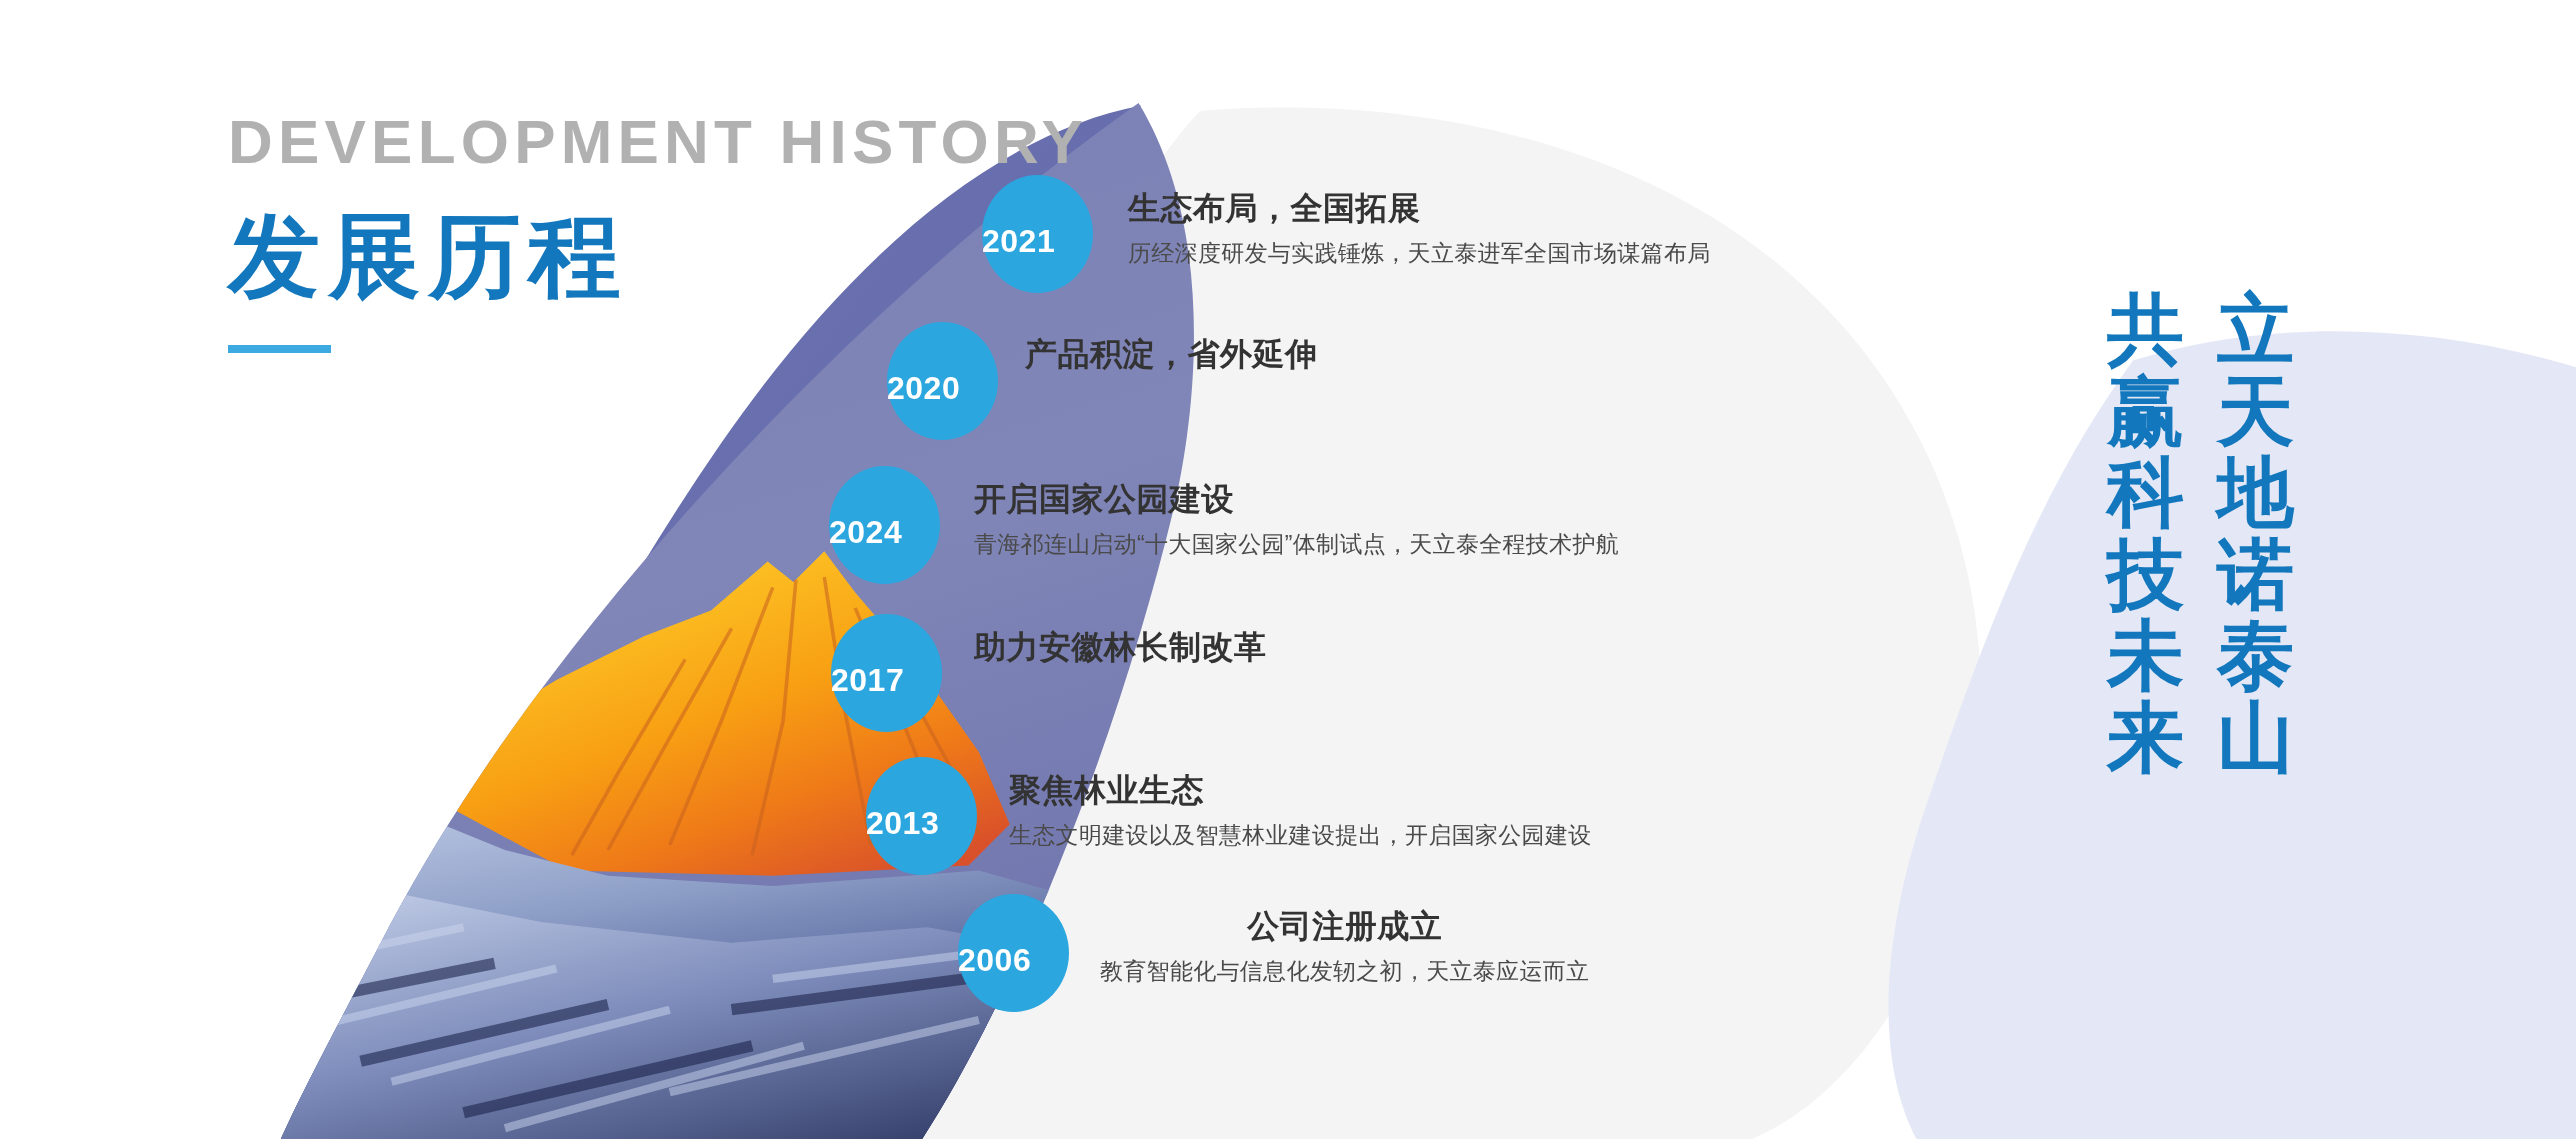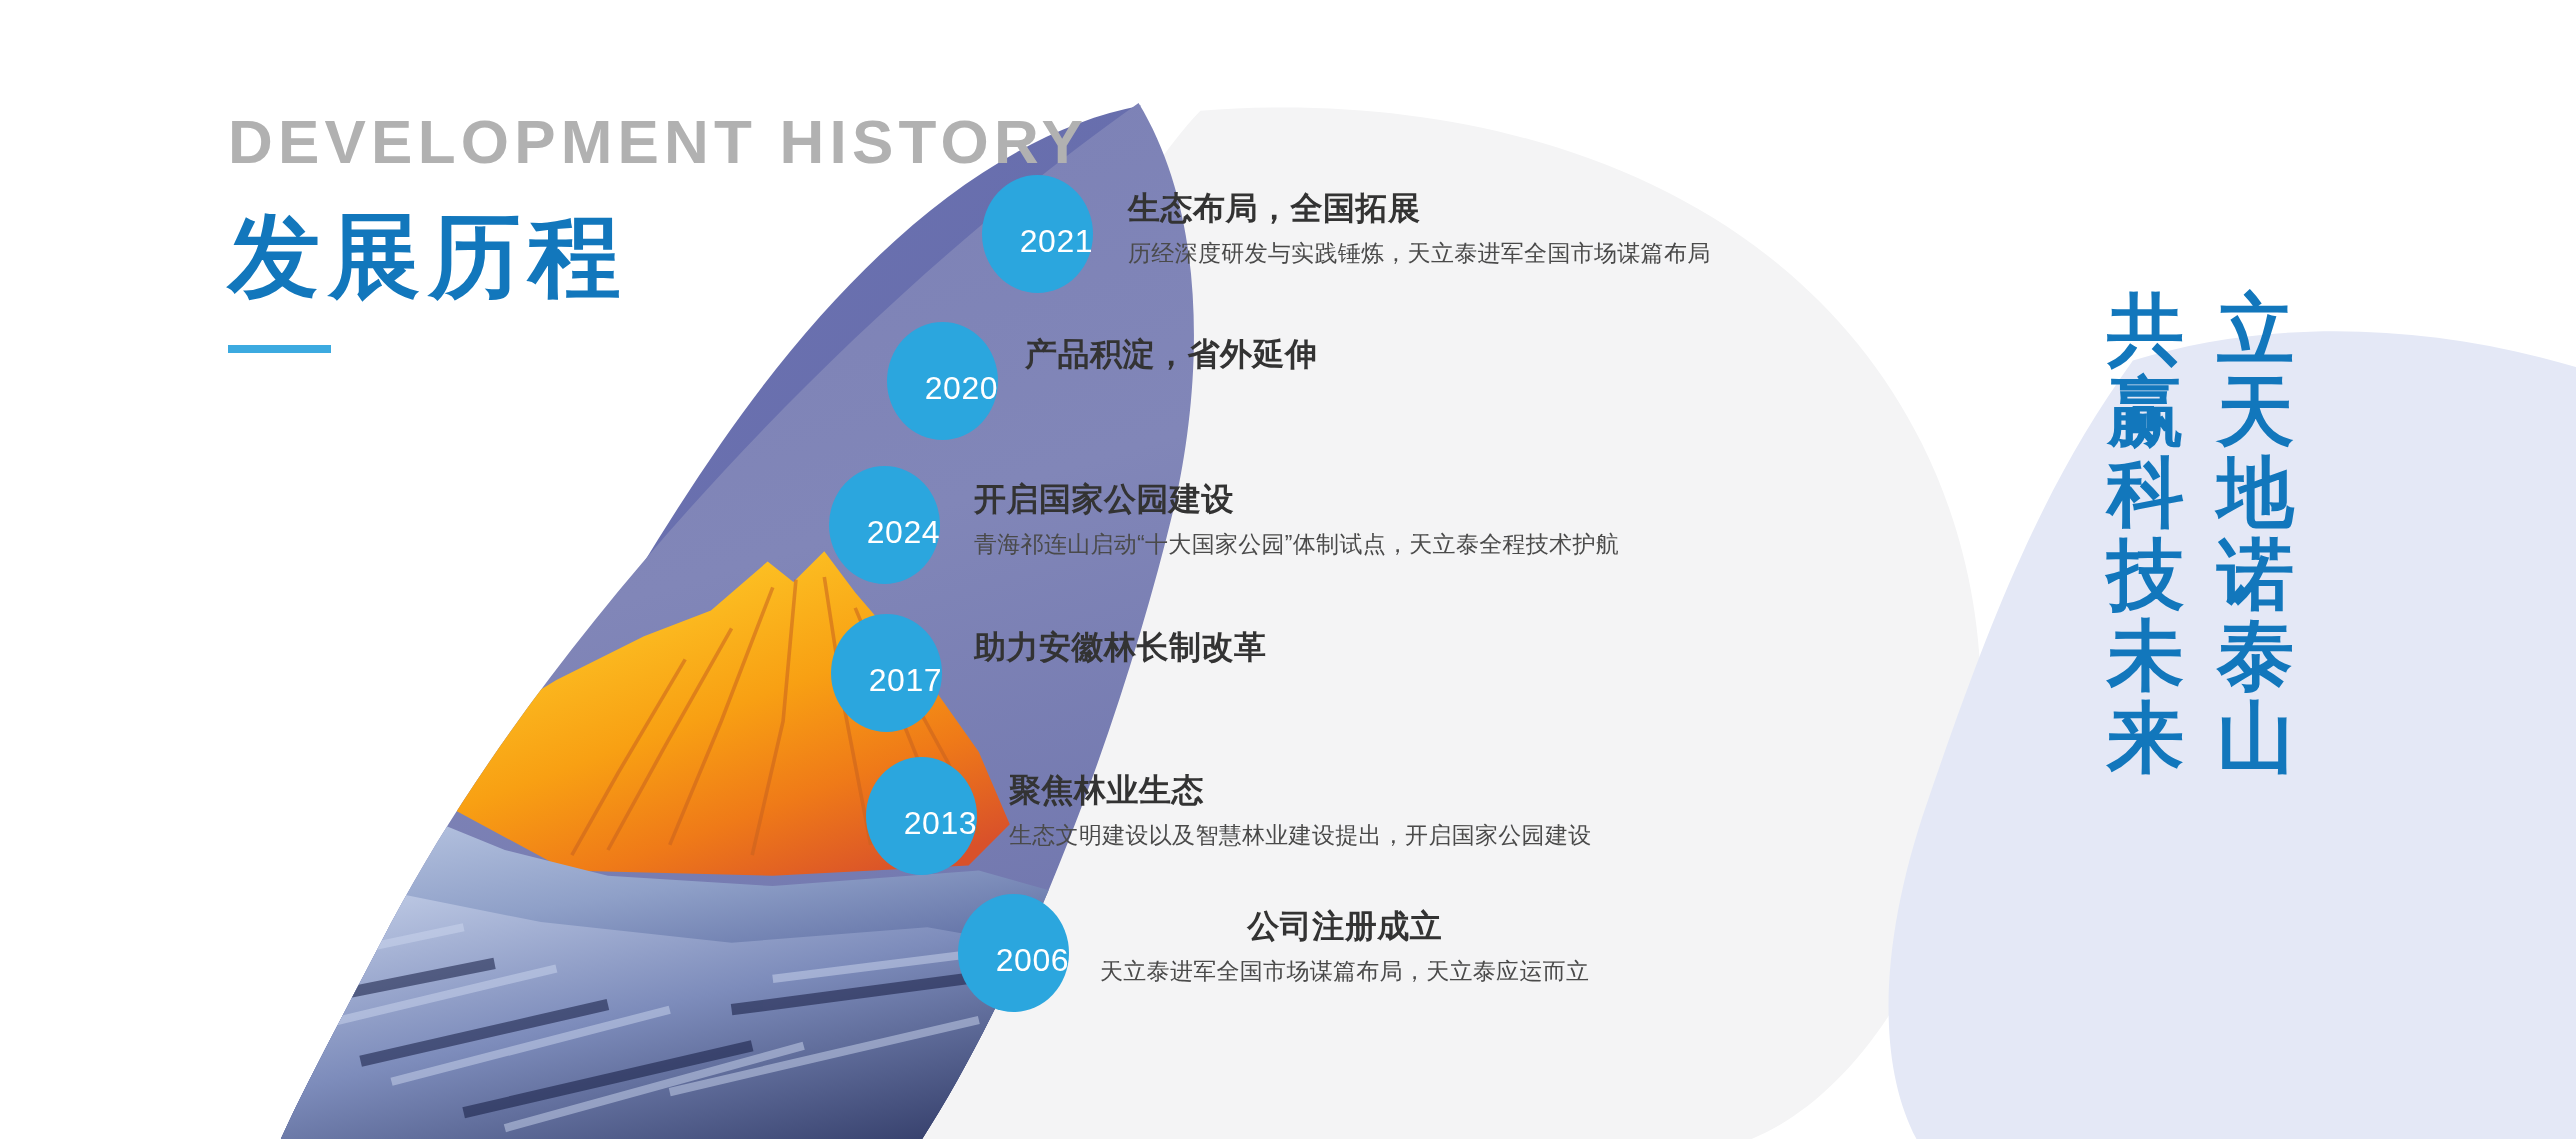--- a/index.html
+++ b/index.html
@@ -26,22 +26,22 @@
     color:#1277bc;line-height:1;white-space:nowrap;
   }
   .rule{margin-top:43px;width:103px;height:8.2px;background:#3caae0;}
 
   
   .tl-item{position:absolute;}
   .year-bubble{
     position:absolute;
     border-radius:50%;
     background:#2ba6de;
-    display:flex;align-items:center;justify-content:flex-end;
-    color:#ffffff;font-weight:400;
+    display:flex;align-items:center;justify-content:flex-start;
+    color:#ffffff;font-weight:700;
     box-shadow:0 0 0 0 rgba(0,0,0,0);
   }
   .year-bubble span{
     font-size:32px;letter-spacing:0.5px;line-height:1;
     transform:translateY(7.2px);
     font-family:"Liberation Sans","DejaVu Sans",sans-serif;
   }
   .tl-text{position:absolute;}
   .tl-title{
     font-size:32px;font-weight:700;color:#333333;line-height:1.1;
@@ -262,21 +262,21 @@
       <div class="tl-desc">生态文明建设以及智慧林业建设提出，开启国家公园建设</div>
     </div>
   </div>
 
   <div class="tl-item">
     <div class="year-bubble" style="left:958px;top:894px;width:111px;height:118px;">
       <span>2006</span>
     </div>
     <div class="tl-text" style="left:1100px;top:909px;text-align:center;">
       <div class="tl-title">公司注册成立</div>
-      <div class="tl-desc">天立泰进军全国市场谋篇布局，天立泰应运而立</div>
+      <div class="tl-desc">教育智能化与信息化发轫之初，天立泰应运而立</div>
     </div>
   </div>
 
   <div class="slogan" style="left:2107px;top:289px;">
     <div class="slogan-col">
       <span>共</span>
       <span>赢</span>
       <span>科</span>
       <span>技</span>
       <span>未</span>

